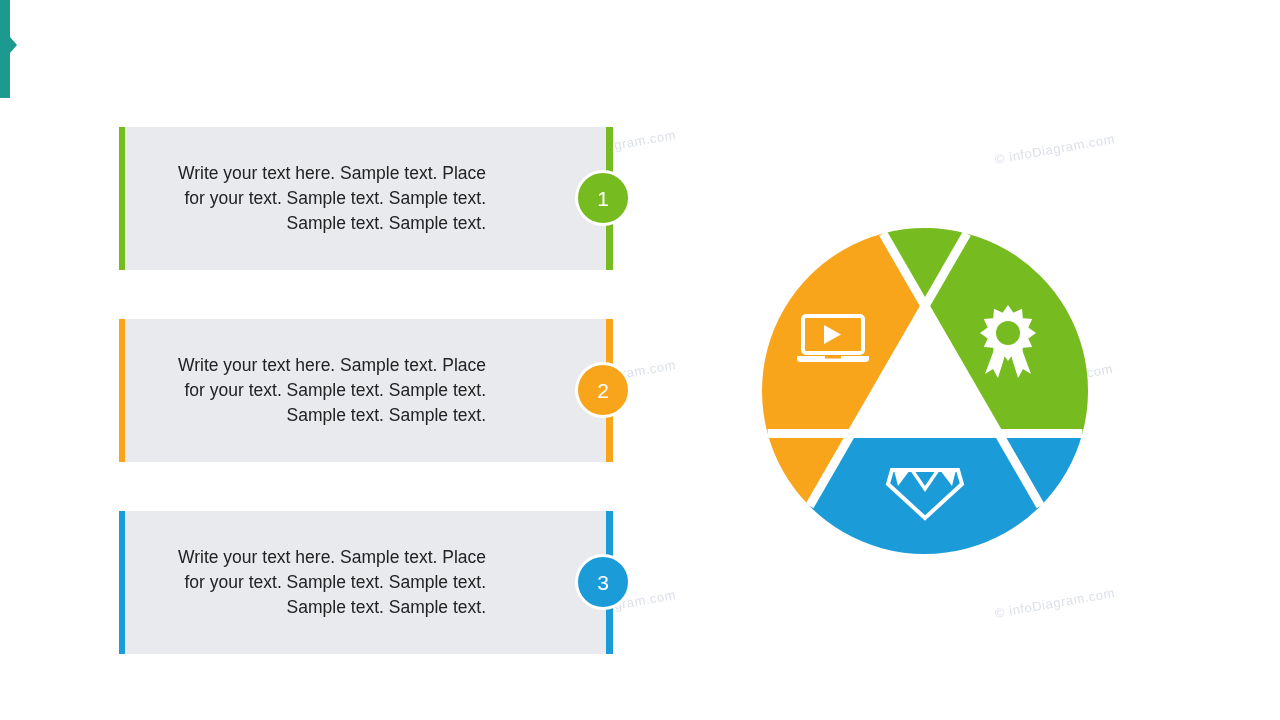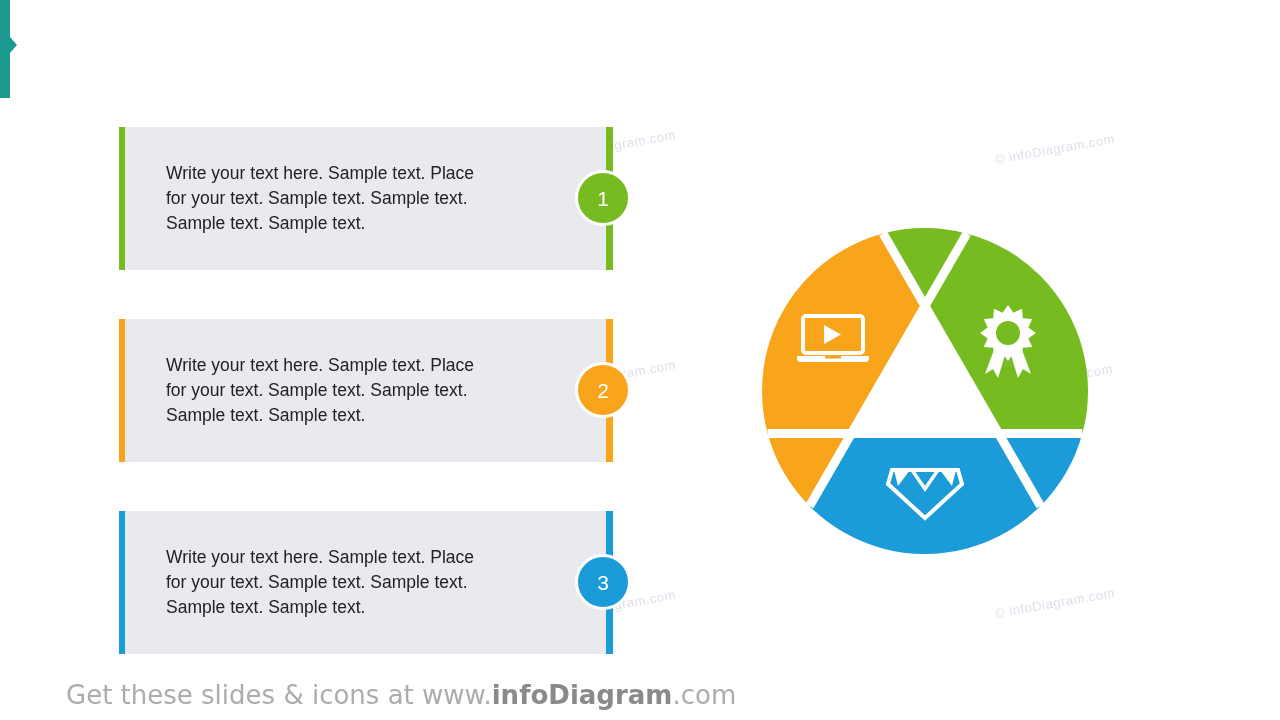--- a/index.html
+++ b/index.html
@@ -13,21 +13,21 @@
 
   
   .wm{position:absolute;z-index:1;font-size:13px;letter-spacing:0.6px;color:var(--watermark);
       transform:rotate(-10deg);transform-origin:0 50%;white-space:nowrap;}
 
   
   .box{position:absolute;left:119px;width:494px;height:143px;display:flex;z-index:2;}
   .box .bar{width:6px;flex:0 0 6px;}
   .box .bar.right{width:7px;flex:0 0 7px;}
   .box .body{flex:1;background:var(--box-bg);display:flex;align-items:center;}
-  .box p{margin:0;padding-left:41px;font-size:17.5px;line-height:25px;color:var(--body-text);}
+  .box p{margin:0;padding-left:53px;font-size:17.5px;line-height:25px;color:var(--body-text);text-align:right;}
   .box p .line{display:block;}
   .bg-green{background:var(--green);}
   .bg-orange{background:var(--orange);}
   .bg-blue{background:var(--blue);}
 
   
   .badge{position:absolute;z-index:3;width:50px;height:50px;border-radius:50%;
          border:3px solid #fff;display:flex;align-items:center;justify-content:center;}
   .badge span{color:#fff;font-size:21px;line-height:1;}
 
@@ -130,15 +130,14 @@
     </g>
 
     <g>
       <path d="M137 249 L203 249 L207 263 L170 297 L133 263 Z" fill="none" stroke="#fff" stroke-width="4" stroke-linejoin="miter"></path>
       <polygon points="139,249 155,249 143,265" fill="#fff"></polygon>
       <polygon points="201,249 185,249 197,265" fill="#fff"></polygon>
       <polygon points="157,249 183,249 170,268" fill="none" stroke="#fff" stroke-width="3.5" stroke-linejoin="miter"></polygon>
     </g>
   </svg>
 
-  <p class="footer"><span>Get these slides &amp; icons at www.</span><b>infoDiagram</b><span>.com</span></p>
 
 </div>
 
 </body></html>

